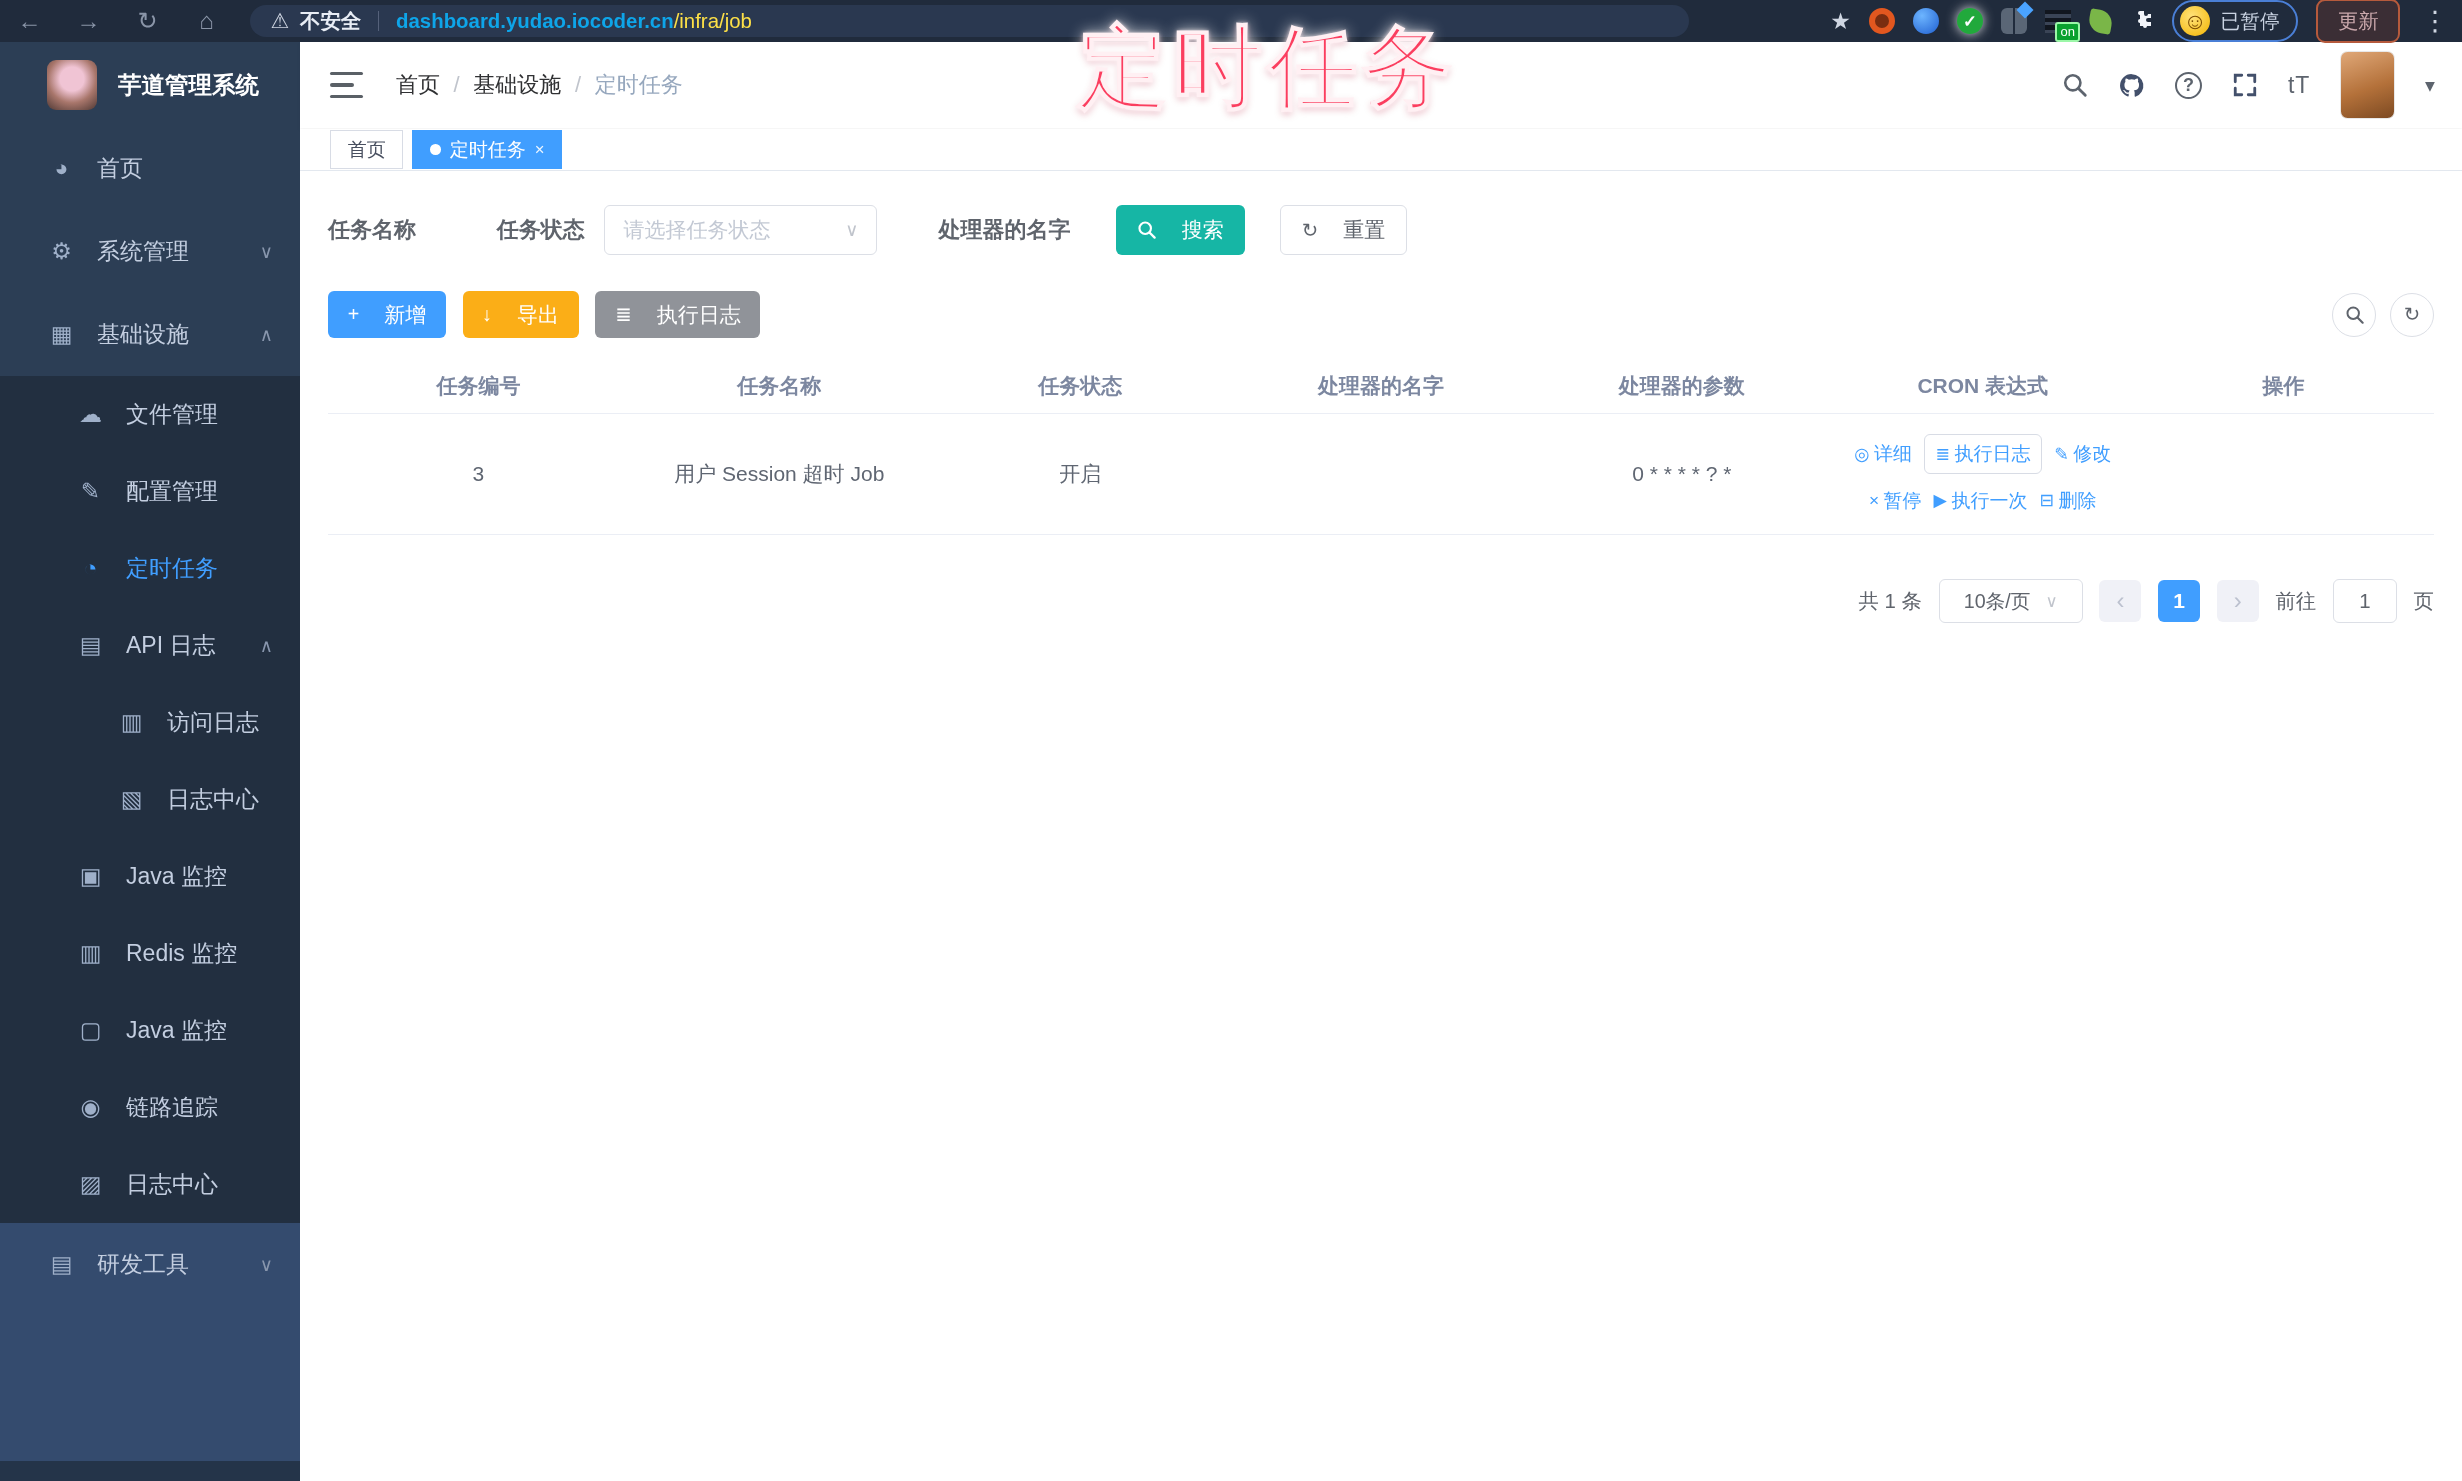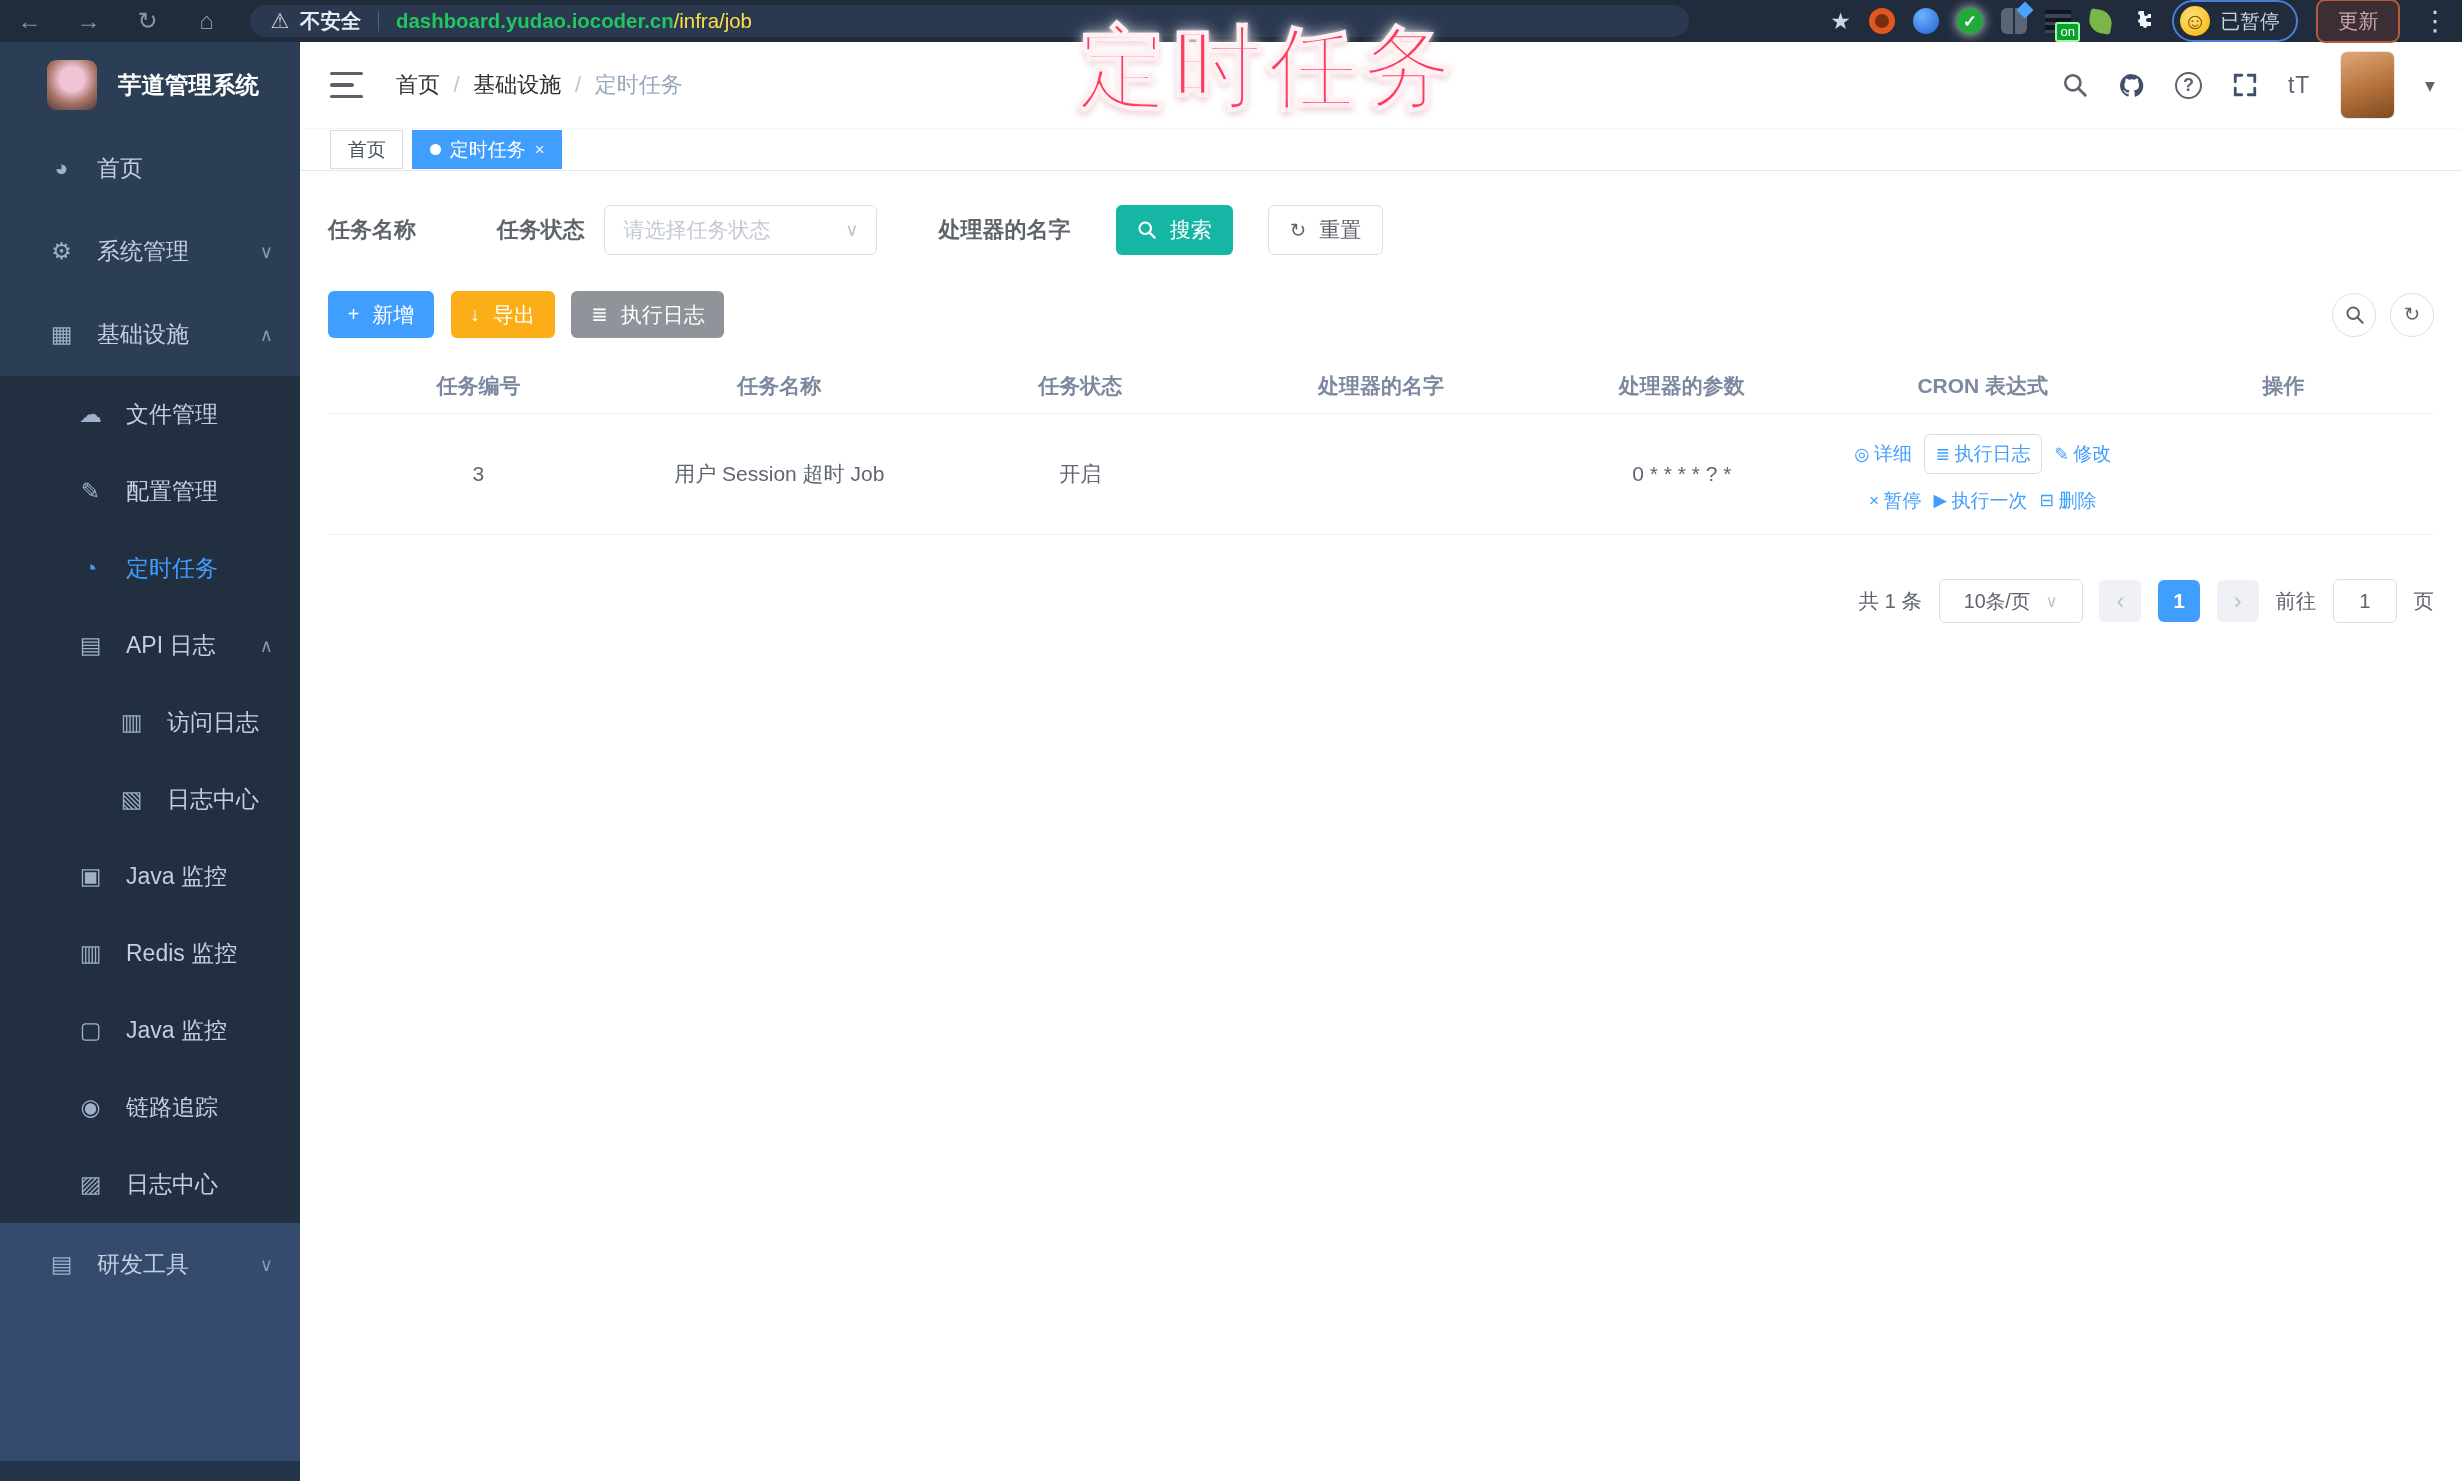--- a/index.html
+++ b/index.html
@@ -6,21 +6,21 @@
   html,body { width:2462px; height:1482px; }
   body { font-family:"Liberation Sans",sans-serif; background:#ffffff; overflow:hidden; position:relative; }
 
   
   .chrome { position:absolute; top:0; left:0; width:100%; height:42px; background:#202b3c; display:flex; align-items:center; z-index:5; }
   .nav-ic { width:59px; text-align:center; font-size:24px; color:#8a95a8; cursor:pointer; }
   .omnibox { display:flex; align-items:center; height:32px; background:#2a3850; border-radius:16px; padding:0 21px; margin-left:13.6px; width:1439px; }
   .warn-ic { color:#cdd4e0; font-size:21px; margin-right:10.6px; }
   .sec-label { color:#e8edf5; font-size:20.4px; font-weight:700; margin-right:16.7px; }
   .omni-div { width:1.5px; height:19.7px; background:#55617a; margin-right:16.7px; }
-  .url-host { color:#22c55e; font-size:20.4px; font-weight:700; }
+  .url-host { color:#0ea5e9; font-size:20.4px; font-weight:700; }
   .url-path { color:#fde047; font-size:20.4px; }
   .chrome-right { margin-left:auto; display:flex; align-items:center; gap:18px; padding-right:13.6px; }
   .star { color:#cfd6e2; font-size:23px; }
   .bext { width:26px; height:26px; border-radius:50%; display:flex; align-items:center; justify-content:center; }
   .bext.orange { border:6.8px solid #e2571f; background:#7a2d10; }
   .bext.blue { background:radial-gradient(circle at 35% 30%, #6db5ff, #1f5fd0); }
   .bext.greenv { background:#21a93c; color:#fff; font-size:16.7px; font-weight:700; box-shadow:0 0 12px rgba(255,255,255,.85); }
   .bext.grid { border-radius:6px; background:linear-gradient(90deg,#5a6676 46%,#202b3c 46%,#202b3c 54%,#5a6676 54%), linear-gradient(#5a6676 46%,#202b3c 46%,#202b3c 54%,#5a6676 54%); position:relative; }
   .bext.grid::after { content:""; position:absolute; right:-4.5px; top:-4.5px; width:12px; height:12px; background:#4aa3ff; transform:rotate(45deg); }
   .list-ext { width:26px; height:23px; background:repeating-linear-gradient(#11161f 0 4.5px, #3a4456 4.5px 7.6px); position:relative; }
@@ -74,21 +74,21 @@
 
   
   .content { position:absolute; left:300px; top:173px; right:0; bottom:0; background:#fff; padding:32px 28px 0 28px; }
   .filter-row { display:flex; align-items:center; }
   .f-label { font-size:22px; color:#5f646c; font-weight:700; margin-right:19.7px; white-space:nowrap; }
   .inp { width:292px; height:50px; border:1.5px solid #dcdfe6; border-radius:6px; font-size:21px; padding:0 18px; color:#606266; outline:none; font-family:"Liberation Sans",sans-serif; }
   .inp::placeholder { color:#c3c9d4; }
   .sel { width:273px; height:50px; border:1.5px solid #dcdfe6; border-radius:6px; display:flex; align-items:center; justify-content:space-between; padding:0 18px; color:#c3c9d4; font-size:21px; cursor:pointer; }
   .sel .sel-chev { color:#c0c4cc; font-size:18px; }
   .gap80 { width:61px; flex:0 0 auto; }
-  .btn { height:50px; border:none; border-radius:6px; font-size:21px; display:inline-flex; align-items:center; gap:13px; padding:0 21px; cursor:pointer; font-family:"Liberation Sans",sans-serif; }
+  .btn { height:50px; border:none; border-radius:6px; font-size:21px; display:inline-flex; align-items:center; gap:25px; padding:0 21px; cursor:pointer; font-family:"Liberation Sans",sans-serif; }
   .btn-search { background:#16b6a5; color:#fff; margin-left:26px; }
   .btn-reset { background:#fff; border:1.5px solid #dcdfe6; color:#5f646c; margin-left:35px; }
   .btn-ic { font-size:19.7px; display:inline-flex; align-items:center; }
 
   .toolbar { display:flex; align-items:center; margin-top:36px; }
   .btn.sm { height:47px; padding:0 19.7px; }
   .btn-add { background:#409eff; color:#fff; }
   .btn-export { background:#fbae17; color:#fff; margin-left:16.7px; }
   .btn-log { background:#909399; color:#fff; margin-left:16.7px; }
   .tool-right { margin-left:auto; display:flex; gap:13.6px; }

